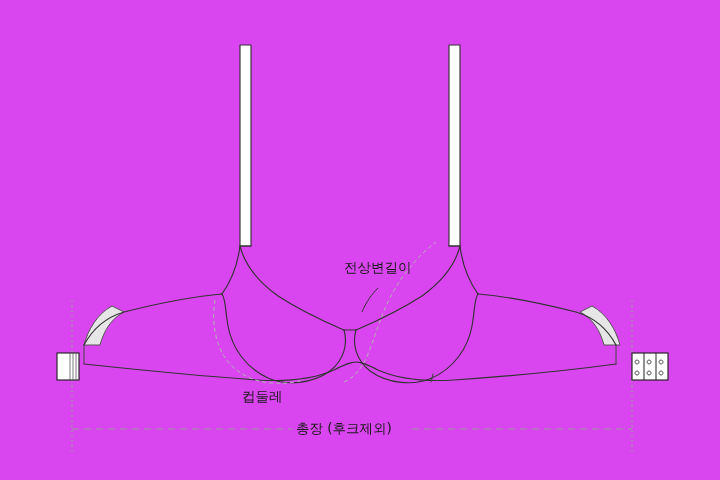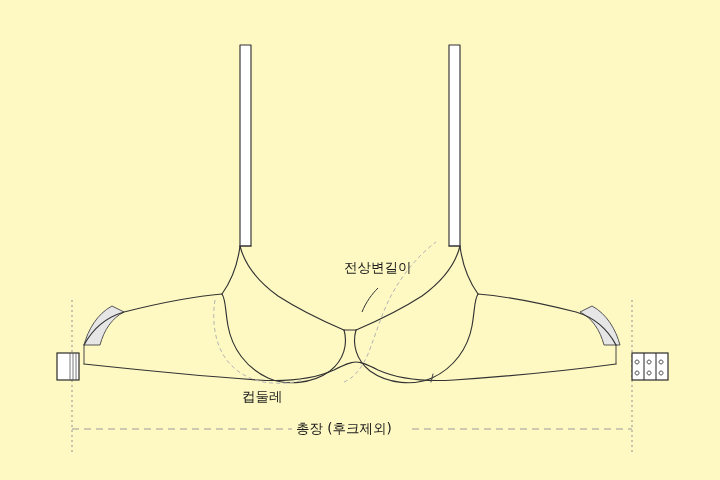--- a/index.html
+++ b/index.html
@@ -10,21 +10,21 @@
   body {
     width: 720px;
     height: 480px;
     overflow: hidden;
     font-family: "DejaVu Sans", "Liberation Sans", sans-serif;
   }
   #diagram-root {
     position: relative;
     width: 720px;
     height: 480px;
-    background: #fef9c3;
+    background: #d946ef;
   }
   svg#flat-sketch {
     display: block;
     width: 720px;
     height: 480px;
   }
   .garment-outline {
     fill: #ffffff;
     stroke: #333333;
     stroke-width: 1.15;

